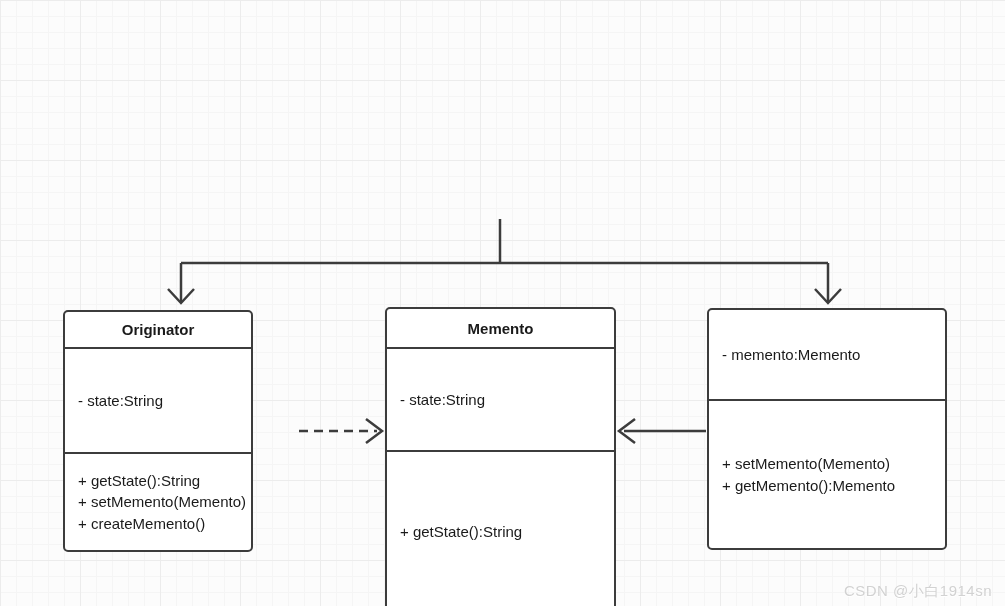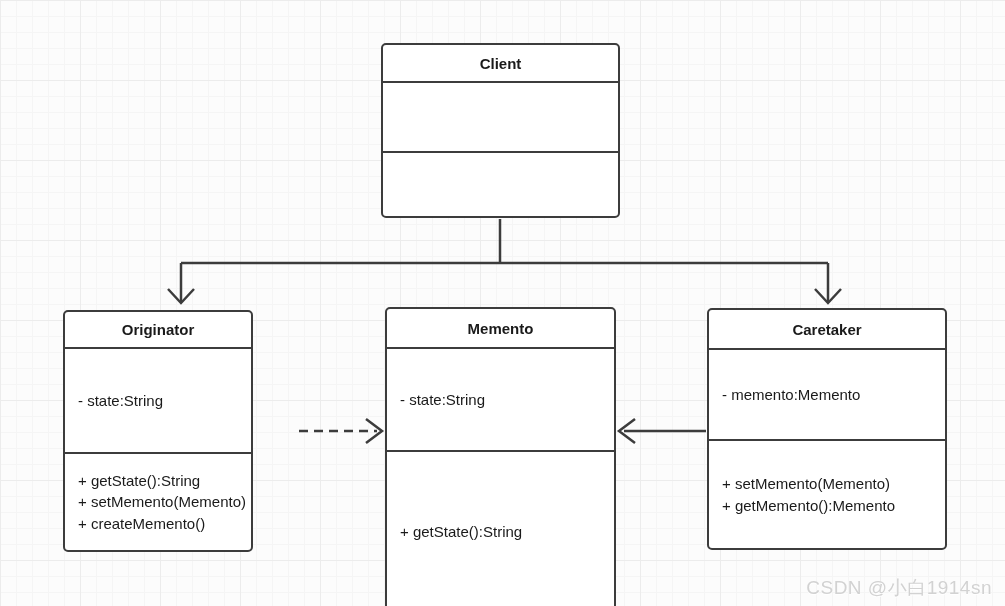--- a/index.html
+++ b/index.html
@@ -46,21 +46,21 @@
   .uml-comp.grow{ flex:1 1 auto; }
   .uml-line{ line-height:21.5px; white-space:nowrap; }
   svg.wires{
     position:absolute;left:0;top:0;
     pointer-events:none;
   }
   .watermark{
     position:absolute;
     right:13px;
     bottom:5px;
-    font-size:19px;
+    font-size:15px;
     color:#d2d2d2;
     letter-spacing:0.5px;
     text-shadow:0 1px 0 #ffffff;
   }
 </style>
 </head>
 <body>
 
 <div class="canvas">
 
@@ -77,25 +77,20 @@
       <polyline points="815,289 828,303 841,289"></polyline>
 
       <path d="M299 431 H377" stroke-dasharray="9,6"></path>
       <polyline points="366,419 382,431 366,443"></polyline>
 
       <path d="M706 431 H624"></path>
       <polyline points="635,419 619,431 635,443"></polyline>
     </g>
   </svg>
 
-  <div class="uml-class" style="left:381px;top:43px;width:239px;height:175px">
-    <div class="uml-title" style="height:36px">Client</div>
-    <div class="uml-comp divider" style="height:70px"></div>
-    <div class="uml-comp grow"></div>
-  </div>
 
   <div class="uml-class" style="left:63px;top:310px;width:190px;height:242px">
     <div class="uml-title" style="height:35px">Originator</div>
     <div class="uml-comp divider" style="height:105px">
       <div class="uml-line">- state:String</div>
     </div>
     <div class="uml-comp grow">
       <div class="uml-line">+ getState():String</div>
       <div class="uml-line">+ setMemento(Memento)</div>
       <div class="uml-line">+ createMemento()</div>
@@ -106,21 +101,20 @@
     <div class="uml-title" style="height:38px">Memento</div>
     <div class="uml-comp divider" style="height:103px">
       <div class="uml-line">- state:String</div>
     </div>
     <div class="uml-comp grow">
       <div class="uml-line">+ getState():String</div>
     </div>
   </div>
 
   <div class="uml-class" style="left:707px;top:308px;width:240px;height:242px">
-    <div class="uml-title" style="height:38px">Caretaker</div>
     <div class="uml-comp divider" style="height:91px">
       <div class="uml-line">- memento:Memento</div>
     </div>
     <div class="uml-comp grow">
       <div class="uml-line">+ setMemento(Memento)</div>
       <div class="uml-line">+ getMemento():Memento</div>
     </div>
   </div>
 
   <div class="watermark">CSDN @小白1914sn</div>

